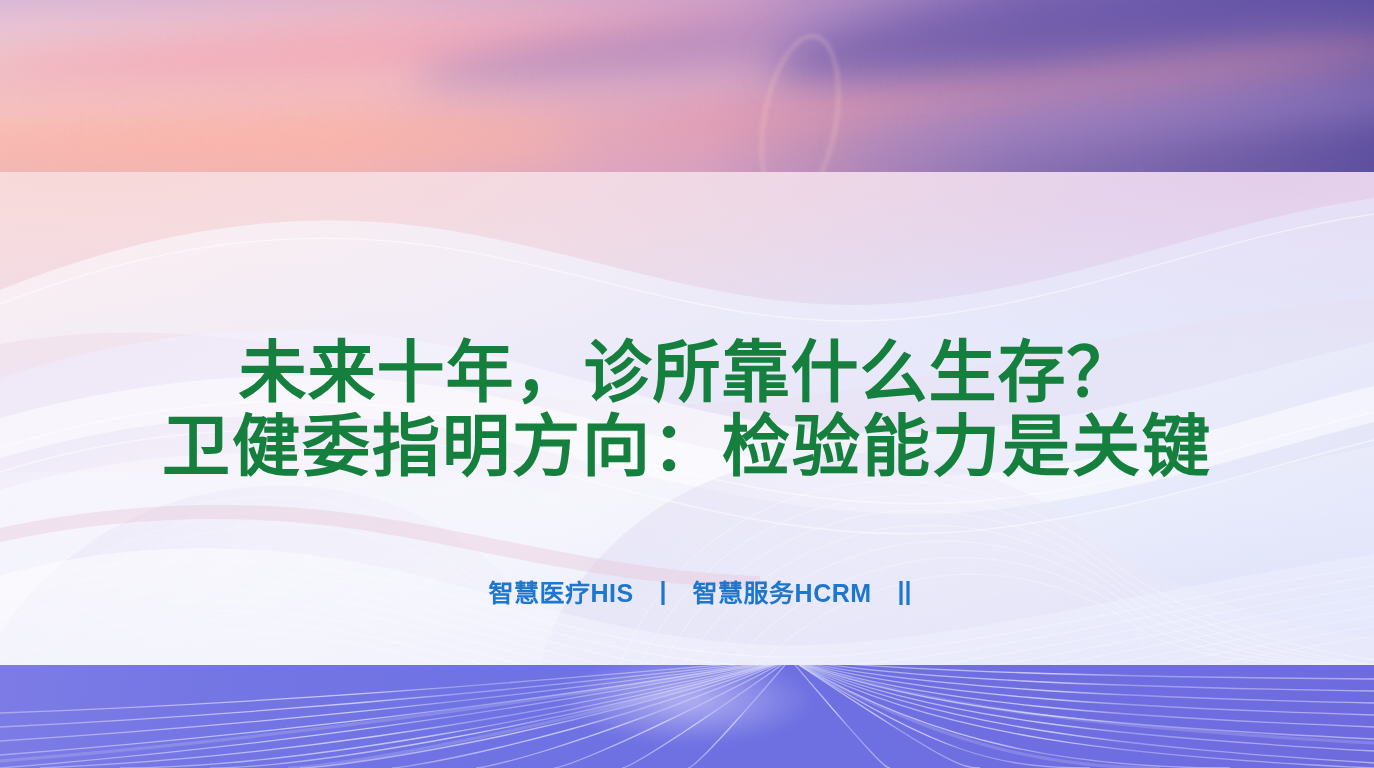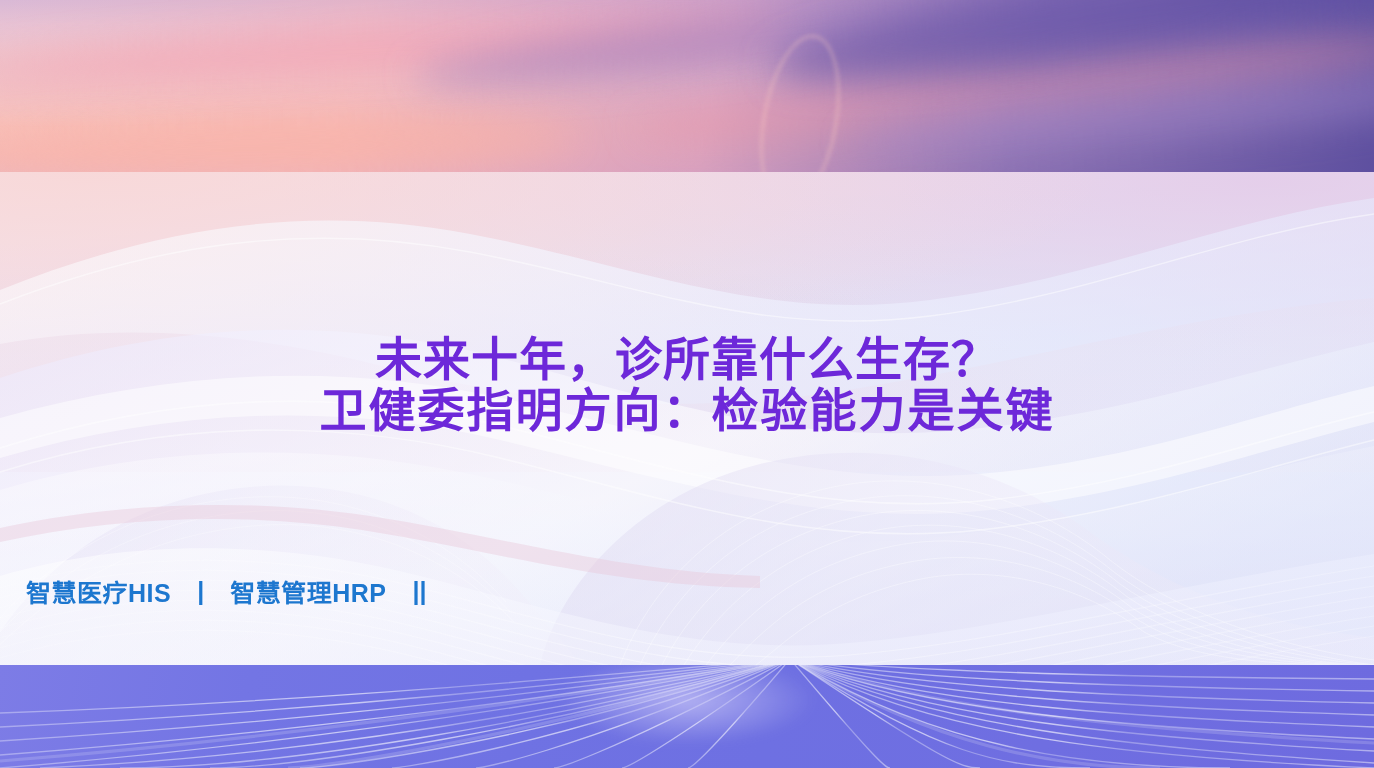--- a/index.html
+++ b/index.html
@@ -172,38 +172,39 @@
   .headline {
     position: absolute;
     left: 0;
     top: 332px;
     width: 1374px;
     text-align: center;
     line-height: 1.18;
   }
   .headline-line {
     display: block;
-    font-size: 47px;
+    font-size: 68px;
     font-weight: 700;
     letter-spacing: 1px;
-    color: #6d28d9;
+    color: #15803d;
     white-space: nowrap;
   }
   .headline-line.l2 {
     letter-spacing: 2px;
     font-family: Liberation Mono, monospace;
   }
 
   .tagline {
     position: absolute;
     left: 0;
     top: 573px;
     width: 1374px;
     display: flex;
     align-items: center;
+    justify-content: center;
     gap: 0;
   }
   .tag-item {
     font-size: 25px;
     font-weight: 700;
     color: #1d77cf;
     letter-spacing: 0.5px;
     white-space: nowrap;
     padding: 0 26px;
   }
@@ -384,19 +385,19 @@
   <div class="content">
 
     <div class="headline">
       <span class="headline-line l1">未来十年，诊所靠什么生存？</span>
       <span class="headline-line l2">卫健委指明方向：检验能力是关键</span>
     </div>
 
     <div class="tagline">
       <span class="tag-item">智慧医疗HIS</span>
       <span class="tag-sep">|</span>
-      <span class="tag-item">智慧管理HRP</span>
+      <span class="tag-item">智慧服务HCRM</span>
       <span class="tag-sep">|</span>
       <span class="tag-sep">|</span>
     </div>
 
   </div>
 </div>
 
 </body></html>

